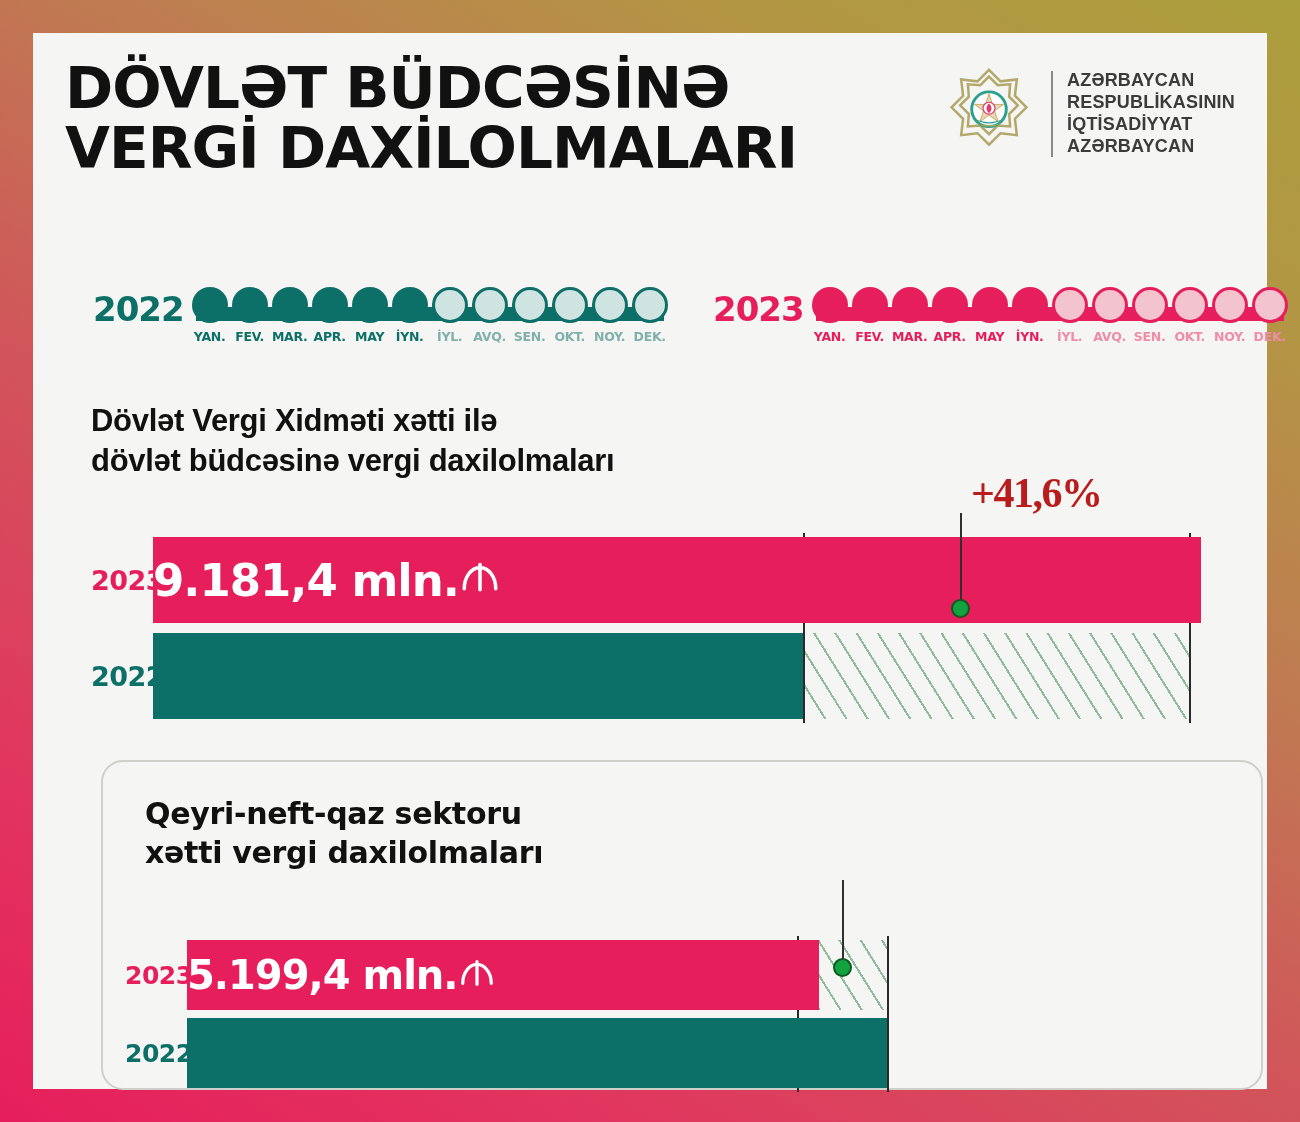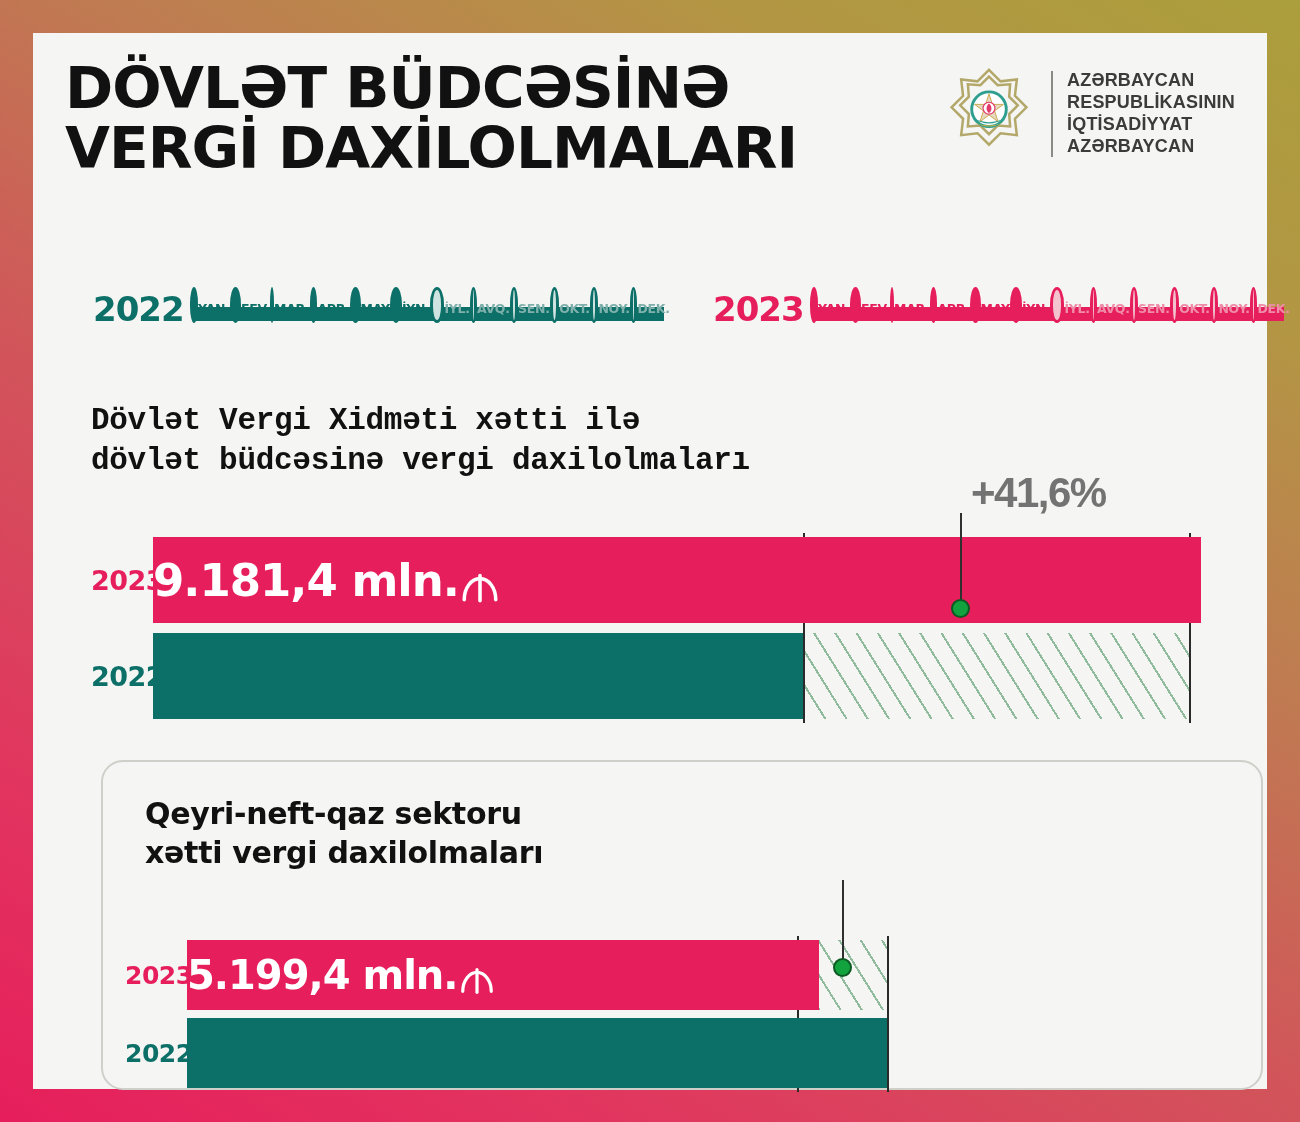--- a/index.html
+++ b/index.html
@@ -43,75 +43,75 @@
     margin-right:6px;margin-top:6px;
   }
   .strip.y2022 .strip-year{color:#0d7068;}
   .strip.y2023 .strip-year{color:#e61e5c;}
   .dots{position:relative;display:flex;align-items:center;padding-top:6px;}
   .dots::before{
     content:"";position:absolute;left:6px;right:6px;top:26px;height:14px;
   }
   .strip.y2022 .dots::before{background:#0d7068;}
   .strip.y2023 .dots::before{background:#e61e5c;}
-  .mcol{position:relative;width:40px;display:flex;flex-direction:row;align-items:center;z-index:2;}
+  .mcol{position:relative;width:40px;display:flex;flex-direction:column;align-items:center;z-index:2;}
   .dot{width:36px;height:36px;border-radius:50%;}
   .mlabel{
     font-family:"DejaVu Sans", sans-serif;
     font-size:12.5px;font-weight:bold;margin-top:6px;letter-spacing:-.3px;
   }
   .strip.y2022 .dot.full{background:#0d7068;}
   .strip.y2022 .dot.open{background:#cfe3e0;border:3px solid #0d7068;}
   .strip.y2022 .mlabel.full{color:#0d7068;}
   .strip.y2022 .mlabel.open{color:#7fb0ab;}
   .strip.y2023 .dot.full{background:#e61e5c;}
   .strip.y2023 .dot.open{background:#f3c3ce;border:3px solid #e61e5c;}
   .strip.y2023 .mlabel.full{color:#e61e5c;}
   .strip.y2023 .mlabel.open{color:#ef8ca8;}
 
   
   .sec-head{
     position:absolute;left:58px;top:368px;
-    font-family:Liberation Mono, monospace;
+    font-family:Liberation Sans, sans-serif;
     font-weight:bold;font-size:31px;line-height:1.28;color:#111;letter-spacing:-.3px;
   }
 
   
   .chart{position:absolute;}
   .chart1{left:58px;top:490px;width:1110px;height:205px;}
   .bar-row{position:absolute;left:0;display:flex;align-items:center;}
   .ylabel{
     font-family:"DejaVu Sans", sans-serif;
     font-weight:bold;font-size:27px;letter-spacing:-.5px;width:62px;text-align:left;
   }
   .ylabel.y23{color:#e61e5c;}
   .ylabel.y22{color:#0d7068;}
   .bar{height:100%;display:flex;align-items:center;}
   .bar.pink{background:#e61e5c;}
   .bar.teal{background:#0d7068;}
   .bar-value{
     font-family:"DejaVu Sans", sans-serif;
     font-weight:bold;color:#fff;font-size:45px;letter-spacing:-1px;
-    display:flex;align-items:flex-end;gap:0;white-space:nowrap;
+    display:flex;align-items:flex-start;gap:0;white-space:nowrap;
   }
   .up-arrow{width:42px;height:42px;display:block;}
 
   .hatch{position:absolute;overflow:hidden;}
   .hatch .hfill{position:absolute;inset:0;
     background-image:repeating-linear-gradient(58deg,
       rgba(60,140,85,.55) 0 2px, rgba(60,140,85,0) 2px 18px);
   }
   .hedge{position:absolute;width:2px;background:#2a2a2a;}
   .leader{position:absolute;width:1.7px;background:#2f2f2f;}
   .marker{position:absolute;width:19px;height:19px;border-radius:50%;
     background:#12a33f;border:2.5px solid #0b5a22;}
   .pct{
     position:absolute;
-    font-family:Liberation Sans, sans-serif;
-    font-weight:bold;color:#737373;letter-spacing:-1.5px;white-space:nowrap;
+    font-family:Liberation Serif, serif;
+    font-weight:bold;color:#b91c1c;letter-spacing:-1.5px;white-space:nowrap;
   }
 
   
   .card{
     position:absolute;left:68px;top:727px;width:1162px;height:330px;
     background:#f5f5f3;border:2px solid #cfcfca;border-radius:22px;
   }
   .card-head{
     position:absolute;left:42px;top:32px;
     font-family:"DejaVu Sans", sans-serif;

